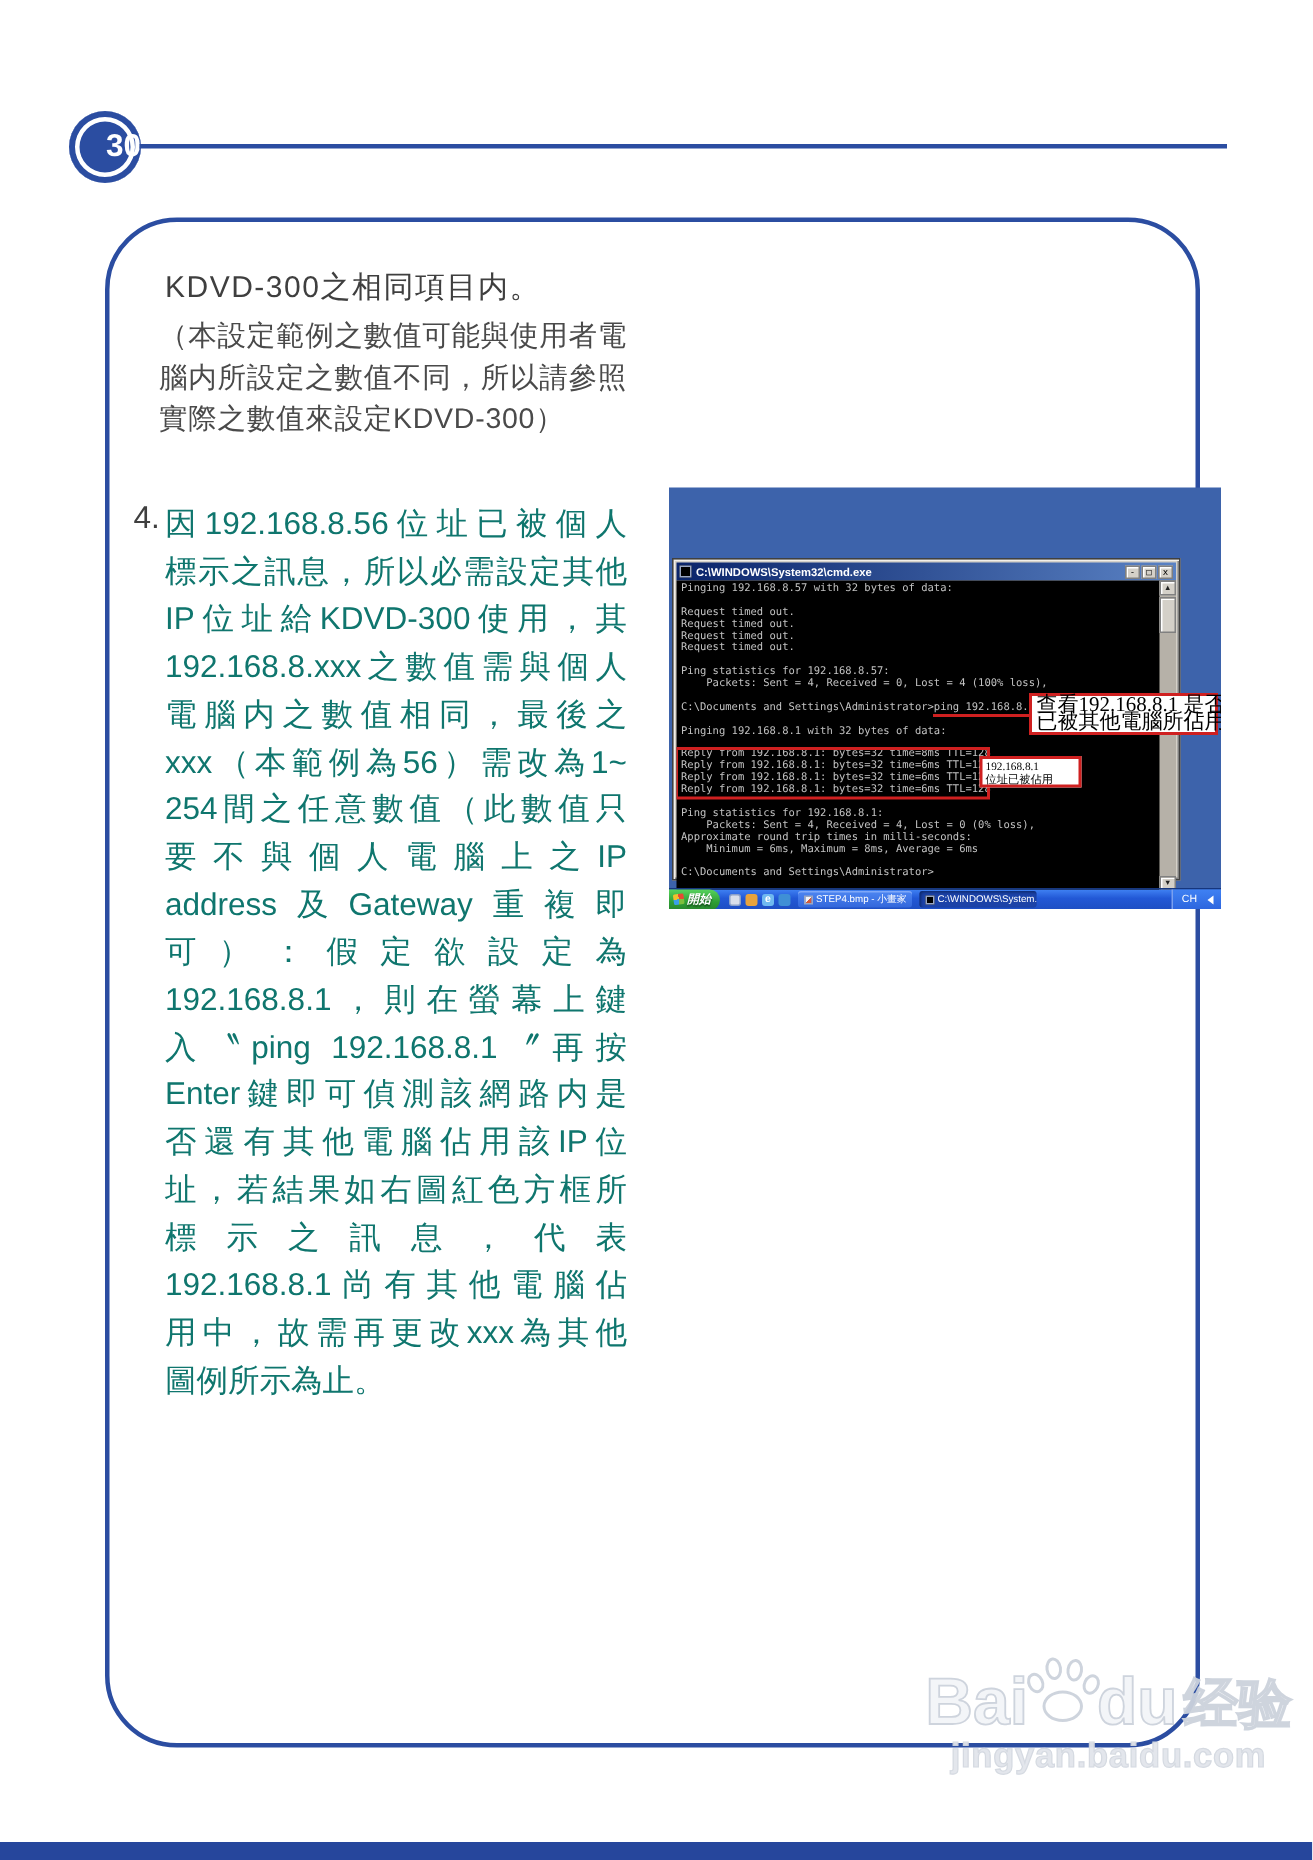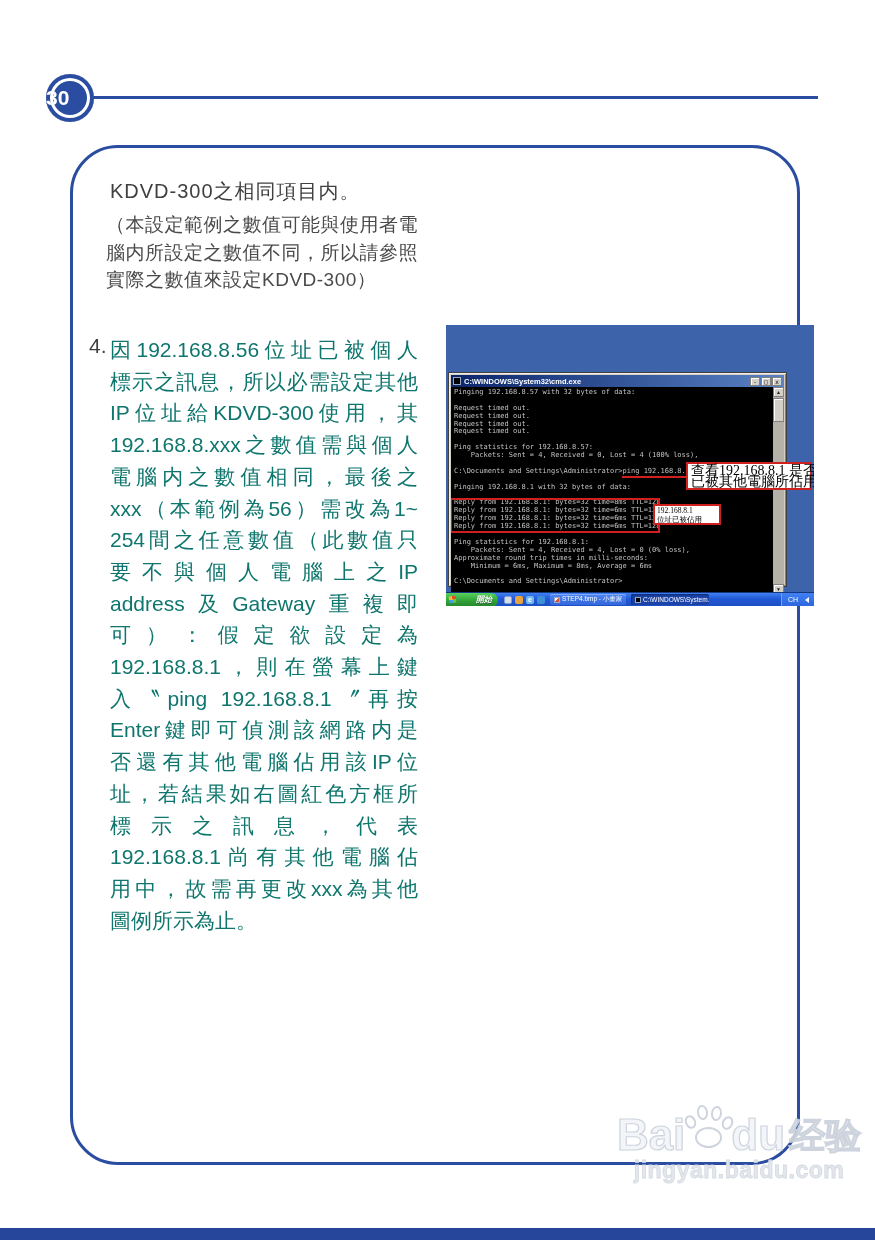--- a/index.html
+++ b/index.html
@@ -3,21 +3,21 @@
 <meta charset="utf-8">
 <style>
   * { margin:0; padding:0; box-sizing:border-box; }
   html,body { background:#ffffff; }
   .page { position:relative; width:875px; height:1240px; background:#fff; overflow:hidden;
           font-family:"Liberation Sans", sans-serif; }
 
   
   .page-badge { position:absolute; left:46px; top:74px; width:48px; height:48px; border-radius:50%;
     background:#2b4da1; box-shadow: inset 0 0 0 4px #2b4da1, inset 0 0 0 7px #ffffff;
-    display:flex; align-items:center; justify-content:flex-start; color:#fff; font-size:21px; font-weight:bold; }
+    display:flex; align-items:center; justify-content:flex-end; color:#fff; font-size:21px; font-weight:bold; }
   .header-rule { position:absolute; left:93px; top:96px; width:725px; height:3px; background:#2b4da1; }
 
   
   .content-frame { position:absolute; left:70px; top:145px; width:730px; height:1020px;
     border:3px solid #2b4da1; border-radius:48px; }
 
   .intro { position:absolute; left:37px; top:30px; font-size:20px; color:#3f3f3f; letter-spacing:1px; }
   .note  { position:absolute; left:33px; top:63px; width:320px; }
   .note-line { font-size:19px; line-height:27.5px; color:#4a4a4a; letter-spacing:0.5px; white-space:nowrap; }
 
@@ -60,21 +60,21 @@
              font-family:"Liberation Serif","DejaVu Serif", serif; }
   .callout1 { left:240px; top:137px; width:126px; height:28px; padding:1px 3px; }
   .callout1 .co-line { font-size:14px; line-height:11px; white-space:nowrap; }
   .callout2 { left:207px; top:179px; width:68px; height:21px; padding:1px 2px; }
   .callout2 .co-line { font-size:7.5px; line-height:8.5px; white-space:nowrap; }
 
   .taskbar { position:absolute; left:0; right:0; bottom:0; height:14px;
              background:linear-gradient(#3f81f3,#2258d6 45%,#1e4fc4); border-top:1px solid #16367e;
              display:flex; align-items:center; }
   .start-btn { height:14px; padding:0 6px 0 3px; background:linear-gradient(#57d35d,#2e9e35 60%,#27862d);
-               border-radius:0 7px 7px 0; display:flex; align-items:center; gap:20px; color:#fff;
+               border-radius:0 7px 7px 0; display:flex; align-items:center; gap:2px; color:#fff;
                font-size:8px; font-weight:bold; font-style:italic; text-shadow:0 1px 1px #14511a; flex:none; }
   .flag { width:7px; height:7px; border-radius:1px;
           background:conic-gradient(#e64a33 0 25%, #7ebf3c 0 50%, #3aa0e8 0 75%, #f0c02e 0); transform:rotate(-8deg); }
   .quick { display:flex; gap:3px; margin-left:6px; flex:none; }
   .qicon { width:8px; height:8px; border-radius:2px; }
   .q1 { background:#d8dfeb; border:1px solid #8aa0c8; }
   .q2 { background:#e8a33d; }
   .q3 { background:#6fb9f0; color:#fff; font-size:7px; line-height:8px; text-align:center; font-weight:bold; }
   .q4 { background:#3f8fd6; }
   .task-btn { height:11px; margin-left:5px; padding:0 4px; border-radius:2px; display:flex; align-items:center;

